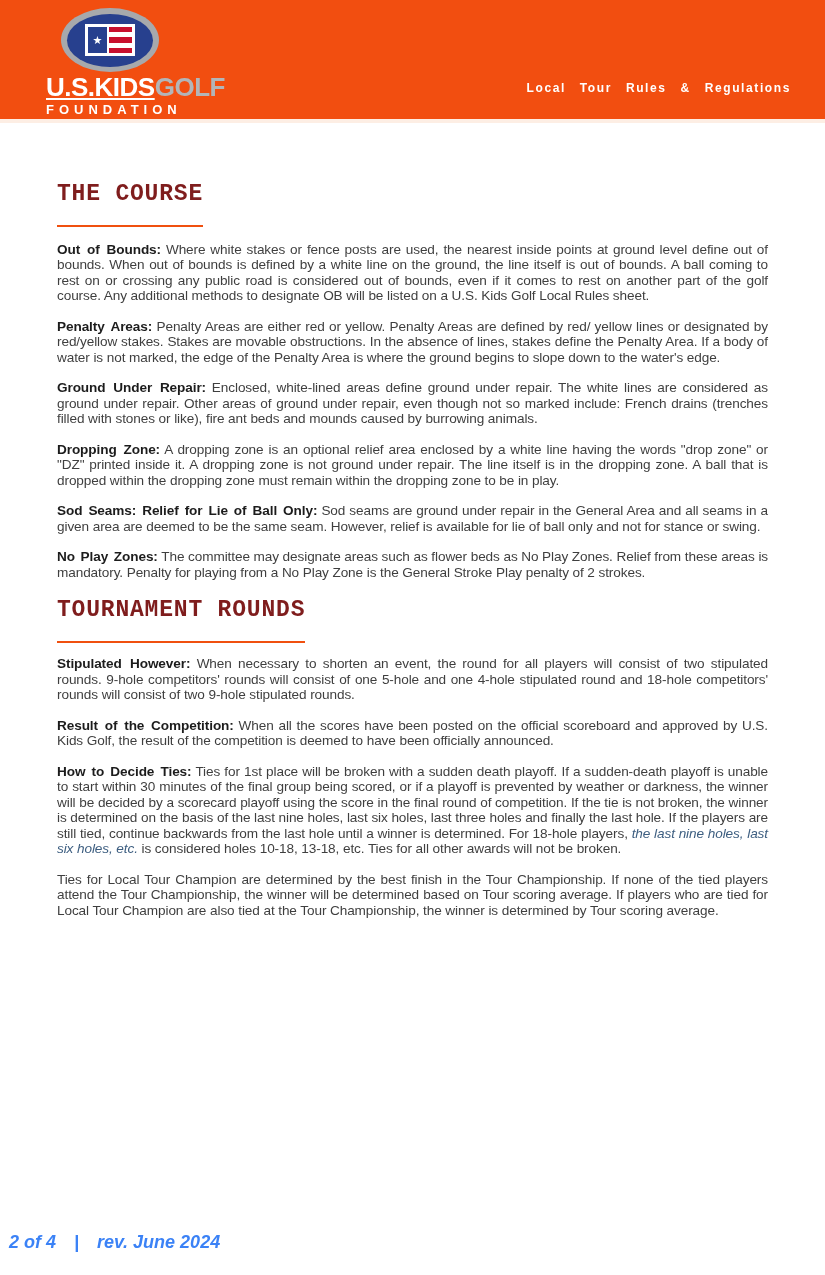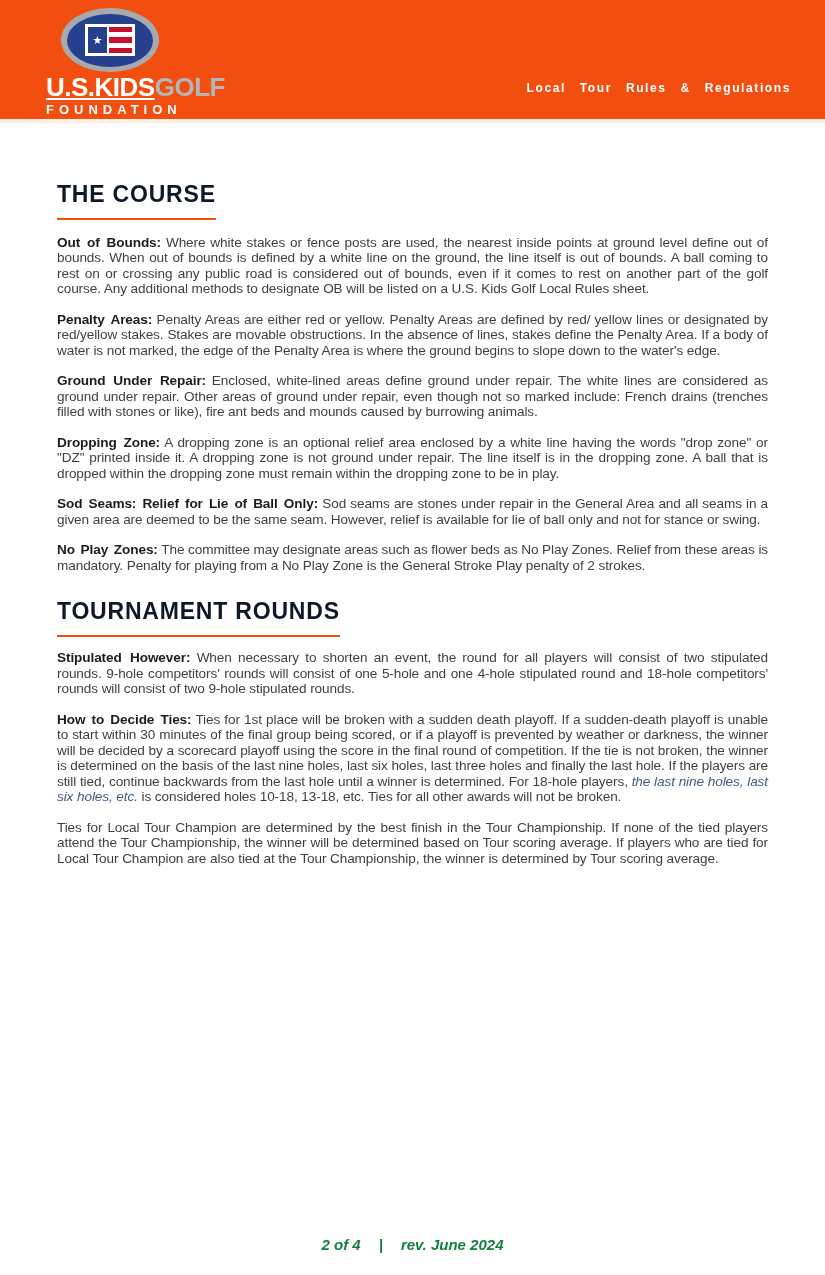--- a/index.html
+++ b/index.html
@@ -106,30 +106,31 @@
     white-space: nowrap;
   }
 
   
   .content {
     padding: 58px 57px 0 57px;
     color: #3f3f3f;
   }
   .section-heading {
     display: inline-block;
-    color: #0f172a;
+    color: #7f1d1d;
     font-size: 23px;
     font-weight: bold;
     letter-spacing: 0.8px;
     border-bottom: 2.5px solid #f0500f;
-    padding-bottom: 10px;
+    padding-bottom: 18px;
     margin-bottom: 15px;
+    font-family: Liberation Mono, monospace;
   }
   .section-heading.second {
-    margin-top: 16px;
+    margin-top: 8px;
     margin-bottom: 13px;
   }
   .para {
     font-size: 13.6px;
     line-height: 1.14;
     letter-spacing: -0.1px;
     text-align: justify;
     margin-bottom: 15px;
   }
   .para.tight { margin-bottom: 9px; }
@@ -142,23 +143,23 @@
     color: #3d5e80;
     font-style: italic;
   }
 
   
   .page-footer {
     position: absolute;
     left: 0;
     right: 0;
     bottom: 22px;
-    text-align: center;
-    color: #15803d;
-    font-size: 15px;
+    text-align: left;
+    color: #3b82f6;
+    font-size: 18px;
     font-style: italic;
     font-weight: bold;
   }
   .page-footer span { margin: 0 9px; }
 </style>
 </head>
 <body>
 
 <div class="page">
 
@@ -185,28 +186,29 @@
     <h2 class="section-heading">THE COURSE</h2>
 
     <p class="para"><span class="lead">Out of Bounds:</span> <span>Where white stakes or fence posts are used, the nearest inside points at ground level define out of bounds. When out of bounds is defined by a white line on the ground, the line itself is out of bounds. A ball coming to rest on or crossing any public road is considered out of bounds, even if it comes to rest on another part of the golf course. Any additional methods to designate OB will be listed on a U.S. Kids Golf Local Rules sheet.</span></p>
 
     <p class="para"><span class="lead">Penalty Areas:</span> <span>Penalty Areas are either red or yellow. Penalty Areas are defined by red/ yellow lines or designated by red/yellow stakes. Stakes are movable obstructions. In the absence of lines, stakes define the Penalty Area. If a body of water is not marked, the edge of the Penalty Area is where the ground begins to slope down to the water's edge.</span></p>
 
     <p class="para"><span class="lead">Ground Under Repair:</span> <span>Enclosed, white-lined areas define ground under repair. The white lines are considered as ground under repair. Other areas of ground under repair, even though not so marked include: French drains (trenches filled with stones or like), fire ant beds and mounds caused by burrowing animals.</span></p>
 
     <p class="para"><span class="lead">Dropping Zone:</span> <span>A dropping zone is an optional relief area enclosed by a white line having the words "drop zone" or "DZ" printed inside it. A dropping zone is not ground under repair. The line itself is in the dropping zone. A ball that is dropped within the dropping zone must remain within the dropping zone to be in play.</span></p>
 
-    <p class="para"><span class="lead">Sod Seams: Relief for Lie of Ball Only:</span> <span>Sod seams are stones under repair in the General Area and all seams in a given area are deemed to be the same seam. However, relief is available for lie of ball only and not for stance or swing.</span></p>
+    <p class="para"><span class="lead">Sod Seams: Relief for Lie of Ball Only:</span> <span>Sod seams are ground under repair in the General Area and all seams in a given area are deemed to be the same seam. However, relief is available for lie of ball only and not for stance or swing.</span></p>
 
     <p class="para tight"><span class="lead">No Play Zones:</span> <span>The committee may designate areas such as flower beds as No Play Zones. Relief from these areas is mandatory. Penalty for playing from a No Play Zone is the General Stroke Play penalty of 2 strokes.</span></p>
 
     <h2 class="section-heading second">TOURNAMENT ROUNDS</h2>
 
     <p class="para"><span class="lead">Stipulated However:</span> <span>When necessary to shorten an event, the round for all players will consist of two stipulated rounds. 9-hole competitors' rounds will consist of one 5-hole and one 4-hole stipulated round and 18-hole competitors' rounds will consist of two 9-hole stipulated rounds.</span></p>
 
+    <p class="para"><span class="lead">Result of the Competition:</span> <span>When all the scores have been posted on the official scoreboard and approved by U.S. Kids Golf, the result of the competition is deemed to have been officially announced.</span></p>
 
     <p class="para"><span class="lead">How to Decide Ties:</span> <span>Ties for 1st place will be broken with a sudden death playoff. If a sudden-death playoff is unable to start within 30 minutes of the final group being scored, or if a playoff is prevented by weather or darkness, the winner will be decided by a scorecard playoff using the score in the final round of competition. If the tie is not broken, the winner is determined on the basis of the last nine holes, last six holes, last three holes and finally the last hole. If the players are still tied, continue backwards from the last hole until a winner is determined. For 18-hole players,</span> <em class="blue-italic">the last nine holes, last six holes, etc.</em> <span>is considered holes 10-18, 13-18, etc. Ties for all other awards will not be broken.</span></p>
 
     <p class="para"><span>Ties for Local Tour Champion are determined by the best finish in the Tour Championship. If none of the tied players attend the Tour Championship, the winner will be determined based on Tour scoring average. If players who are tied for Local Tour Champion are also tied at the Tour Championship, the winner is determined by Tour scoring average.</span></p>
 
 
   </main>
 
   <footer class="page-footer">
     <span>2 of 4</span><span>|</span><span>rev. June 2024</span>

